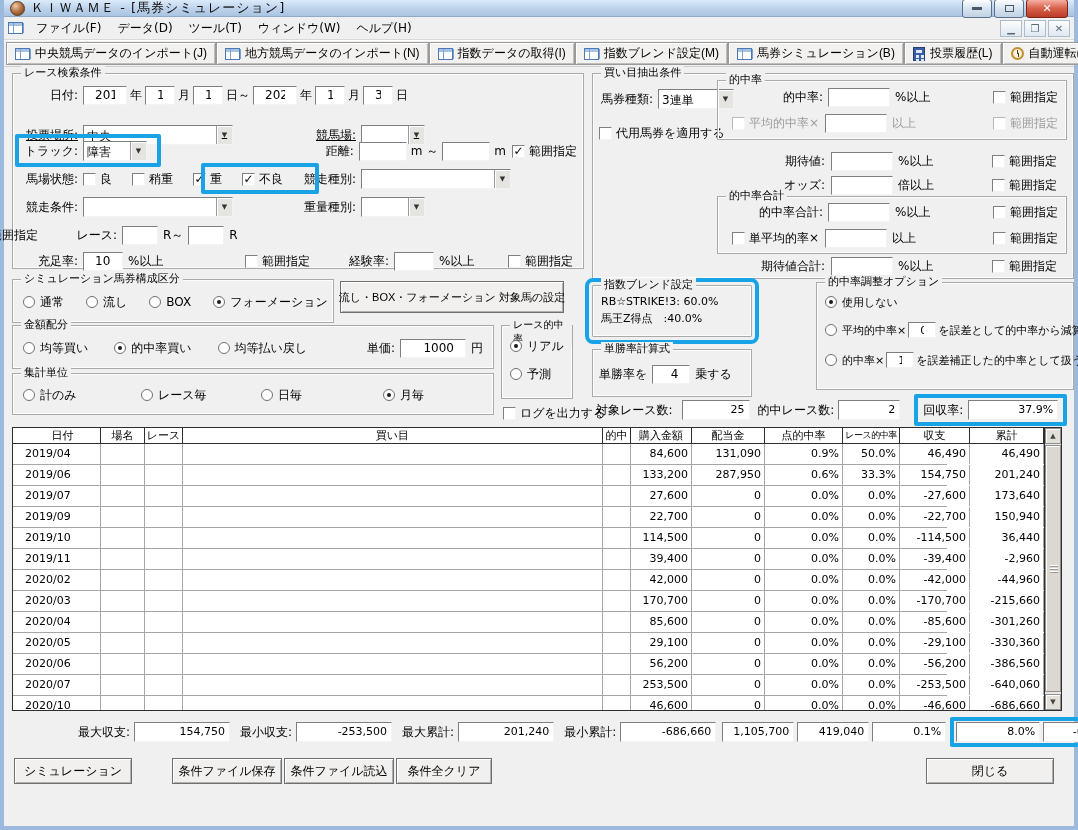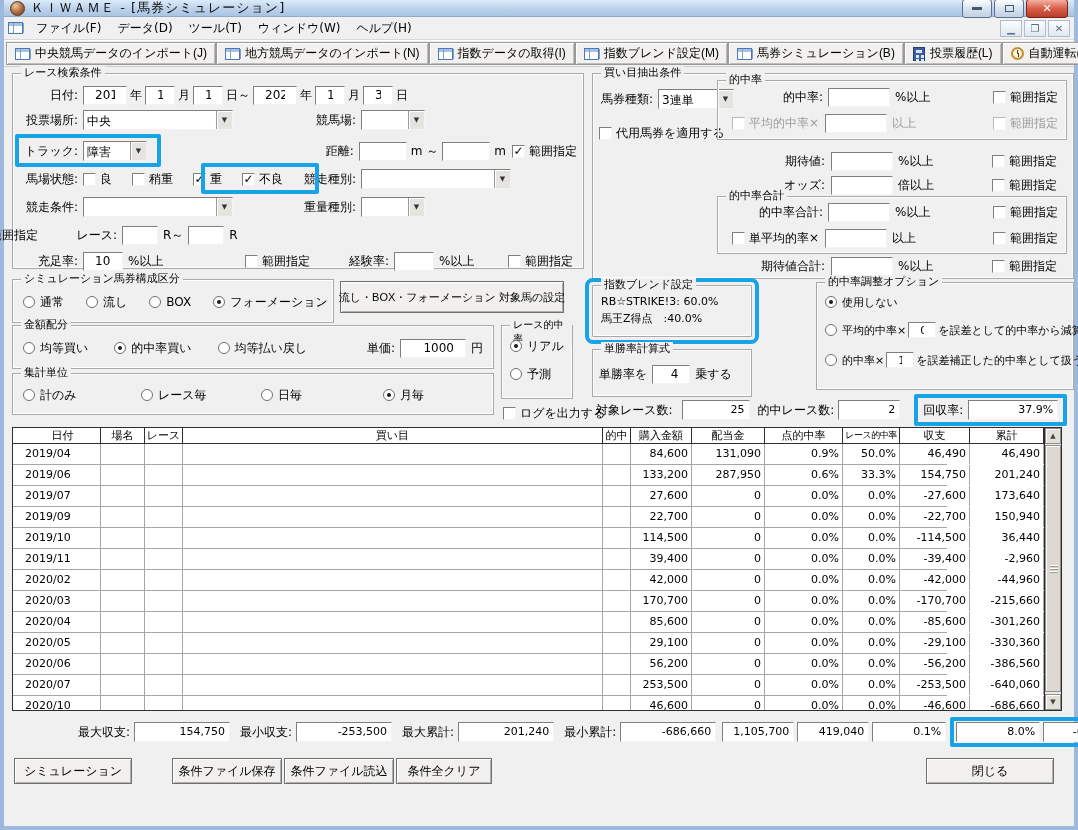--- a/index.html
+++ b/index.html
@@ -197,21 +197,21 @@
         <input class="tb tr" style="width: 30px;" value="1">
         <span style="padding:0 3px;">日～</span>
         <input class="tb tr" style="width: 44px;" value="2020">
         <span style="padding:0 3px;">年</span>
         <input class="tb tr" style="width: 30px;" value="12">
         <span style="padding:0 3px;">月</span>
         <input class="tb tr" style="width: 30px;" value="31">
         <span style="padding:0 3px;">日</span>
       </div>
 
-      <div class="r" style="top:35px;">
+      <div class="r" style="top:50px;text-decoration:underline;">
         <span class="colL">
           <span class="lr">投票場所:</span>
           <span class="dd" style="width:150px;">
               <span class="dd-t">中央</span>
               <span class="dd-b">▼</span>
             </span>
         </span>
         <span class="colR">
           <span class="lm">競馬場:</span>
           <span class="dd" style="width:64px;">

